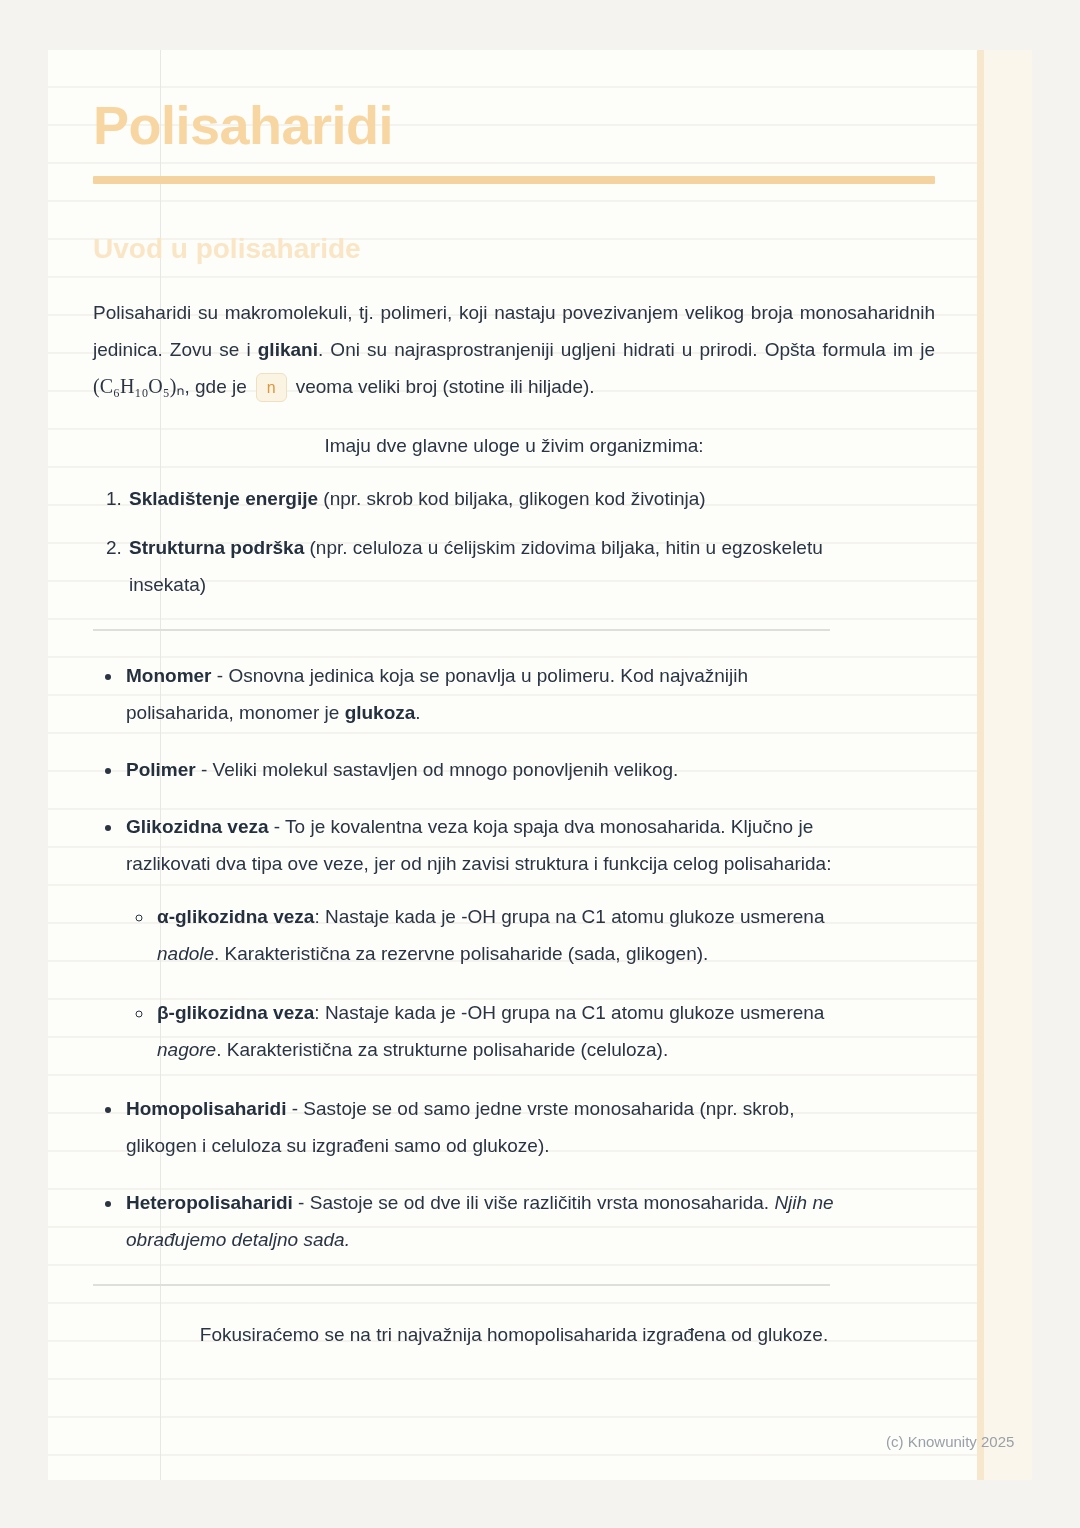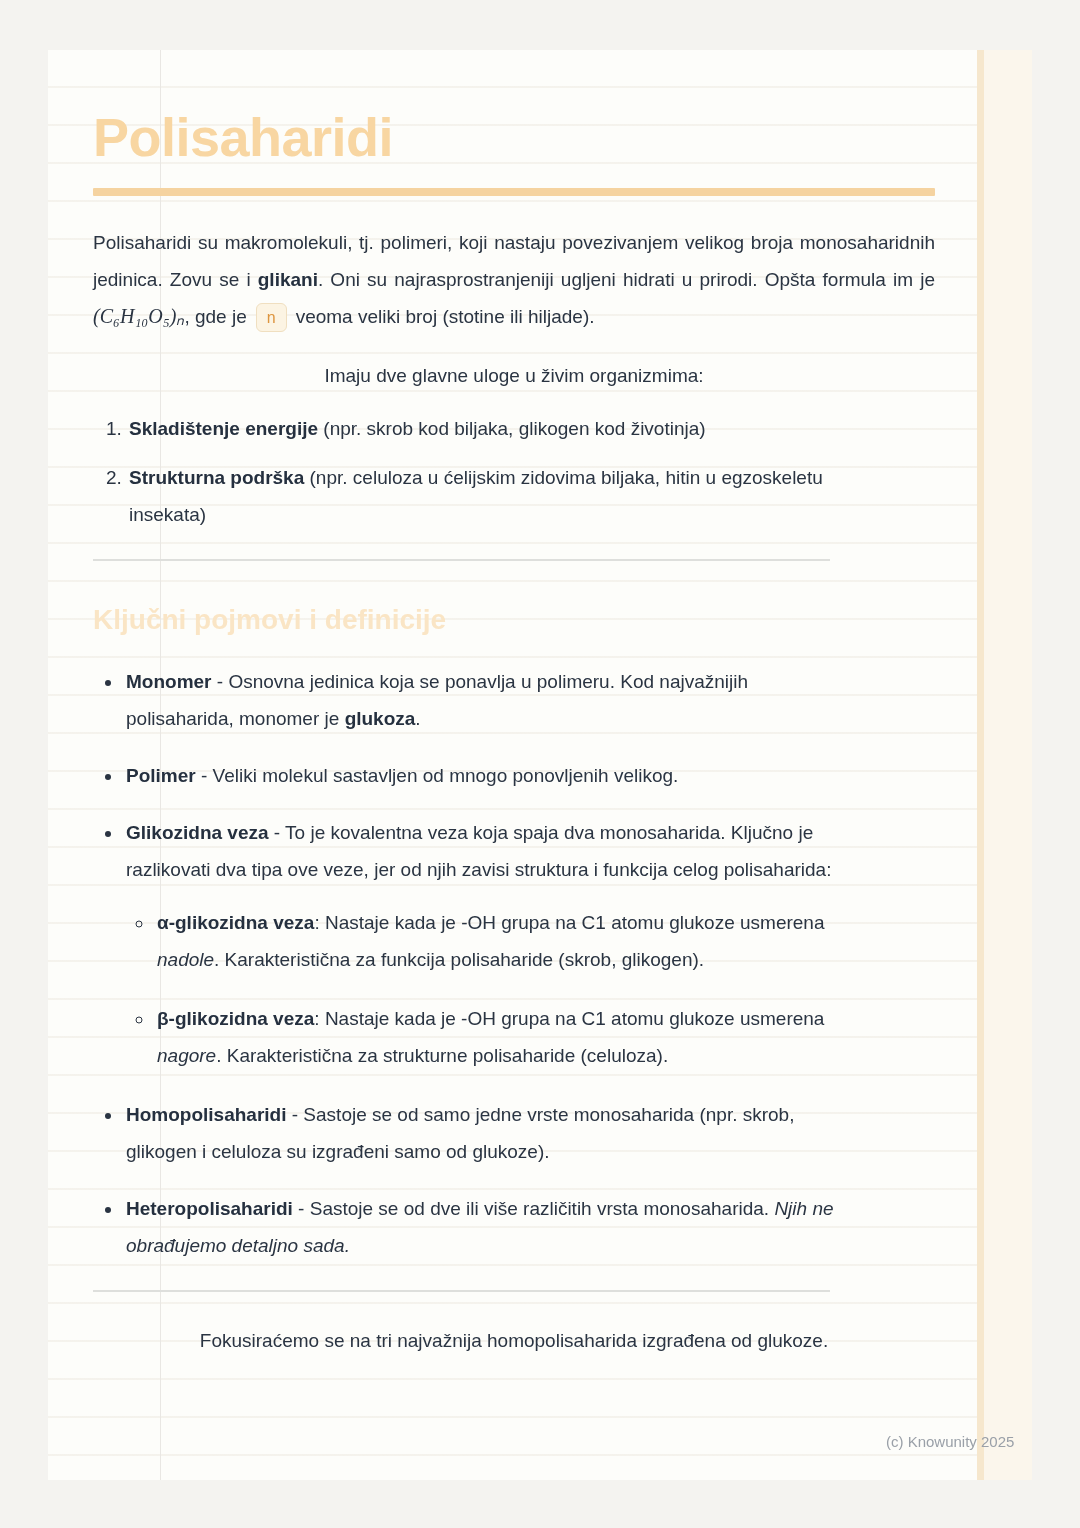--- a/index.html
+++ b/index.html
@@ -26,21 +26,21 @@
   }
   .rule-strip-right{
     position:absolute;left:936px;top:0;bottom:0;width:48px;
     background:#fbf6ec;
   }
   .rule-v-right{
     position:absolute;left:929px;top:0;bottom:0;width:7px;
     background:#f6e7cd;
   }
   .content{
-    position:absolute;left:45px;top:12px;width:842px;
+    position:absolute;left:45px;top:0;width:842px;
     color:#2a3442;
     font-size:19px;line-height:37px;
   }
   h1{
     margin:0;padding-top:44px;
     font-size:54px;line-height:62px;
     font-weight:bold;letter-spacing:-0.5px;
     color:#f8d6a2;
   }
   .title-bar{
@@ -59,21 +59,20 @@
   .h2-terms{margin-top:42px;}
   .h2-detail{margin-top:42px;}
   p{margin:0;text-align:center;}
   .p-intro{margin-top:28px;text-align:justify;}
   .p-roles-intro{margin-top:22px;}
   .p-focus{margin-top:30px;}
   b{font-weight:bold;color:#25303f;}
   i{font-style:italic;}
   .formula{
     font-family:"Liberation Serif", serif;
-    font-style:italic;
     font-size:20px;
   }
   .badge{
     display:inline-block;
     margin:0 9px;
     padding:0 10px;
     background:#fcf4e3;
     border:1px solid #f0dfc0;
     border-radius:6px;
     color:#dd953f;
@@ -119,42 +118,42 @@
   <div class="page">
     <div class="rule-v-left"></div>
     <div class="rule-strip-right"></div>
     <div class="rule-v-right"></div>
 
     <div class="content">
 
       <h1>Polisaharidi</h1>
       <div class="title-bar"></div>
 
+      <h2 class="h2-intro">Uvod u polisaharide</h2>
 
       <p class="p-intro"><span>Polisaharidi su makromolekuli, tj. polimeri, koji nastaju povezivanjem velikog broja monosaharidnih jedinica. Zovu se i </span><b>glikani</b><span>. Oni su najrasprostranjeniji ugljeni hidrati u prirodi. Opšta formula im je </span><span class="formula">(C₆H₁₀O₅)ₙ</span><span>, gde je</span><span class="badge">n</span><span>veoma veliki broj (stotine ili hiljade).</span></p>
 
       <p class="p-roles-intro">Imaju dve glavne uloge u živim organizmima:</p>
 
       <ol class="roles">
         <li><b>Skladištenje energije</b><span> (npr. skrob kod biljaka, glikogen kod životinja)</span></li>
         <li><b>Strukturna podrška</b><span> (npr. celuloza u ćelijskim zidovima biljaka, hitin u egzoskeletu insekata)</span></li>
       </ol>
 
       <div class="divider"></div>
 
-      <h2 class="h2-terms">Ključni pojmovi i definicije</h2>
 
       <ul class="terms">
         <li><b>Monomer</b><span> - </span><span>Osnovna jedinica koja se ponavlja u polimeru. Kod najvažnijih polisaharida, monomer je </span><b>glukoza</b><span>.</span></li>
 
         <li><b>Polimer</b><span> - </span><span>Veliki molekul sastavljen od mnogo ponovljenih velikog.</span></li>
 
         <li><b>Glikozidna veza</b><span> - </span><span>To je kovalentna veza koja spaja dva monosaharida. Ključno je razlikovati dva tipa ove veze, jer od njih zavisi struktura i funkcija celog polisaharida:</span>
           <ul class="sub">
-            <li><b>α-glikozidna veza</b><span>: </span><span>Nastaje kada je -OH grupa na C1 atomu glukoze usmerena </span><i>nadole</i><span>. Karakteristična za funkcija polisaharide (skrob, glikogen).</span></li>
+            <li><b>α-glikozidna veza</b><span>: </span><span>Nastaje kada je -OH grupa na C1 atomu glukoze usmerena </span><i>nadole</i><span>. Karakteristična za rezervne polisaharide (sada, glikogen).</span></li>
             <li><b>β-glikozidna veza</b><span>: </span><span>Nastaje kada je -OH grupa na C1 atomu glukoze usmerena </span><i>nagore</i><span>. Karakteristična za strukturne polisaharide (celuloza).</span></li>
           </ul>
         </li>
 
         <li><b>Homopolisaharidi</b><span> - </span><span>Sastoje se od samo jedne vrste monosaharida (npr. skrob, glikogen i celuloza su izgrađeni samo od glukoze).</span></li>
 
         <li><b>Heteropolisaharidi</b><span> - </span><span>Sastoje se od dve ili više različitih vrsta monosaharida. </span><i>Njih ne obrađujemo detaljno sada.</i></li>
       </ul>
 
       <div class="divider"></div>

